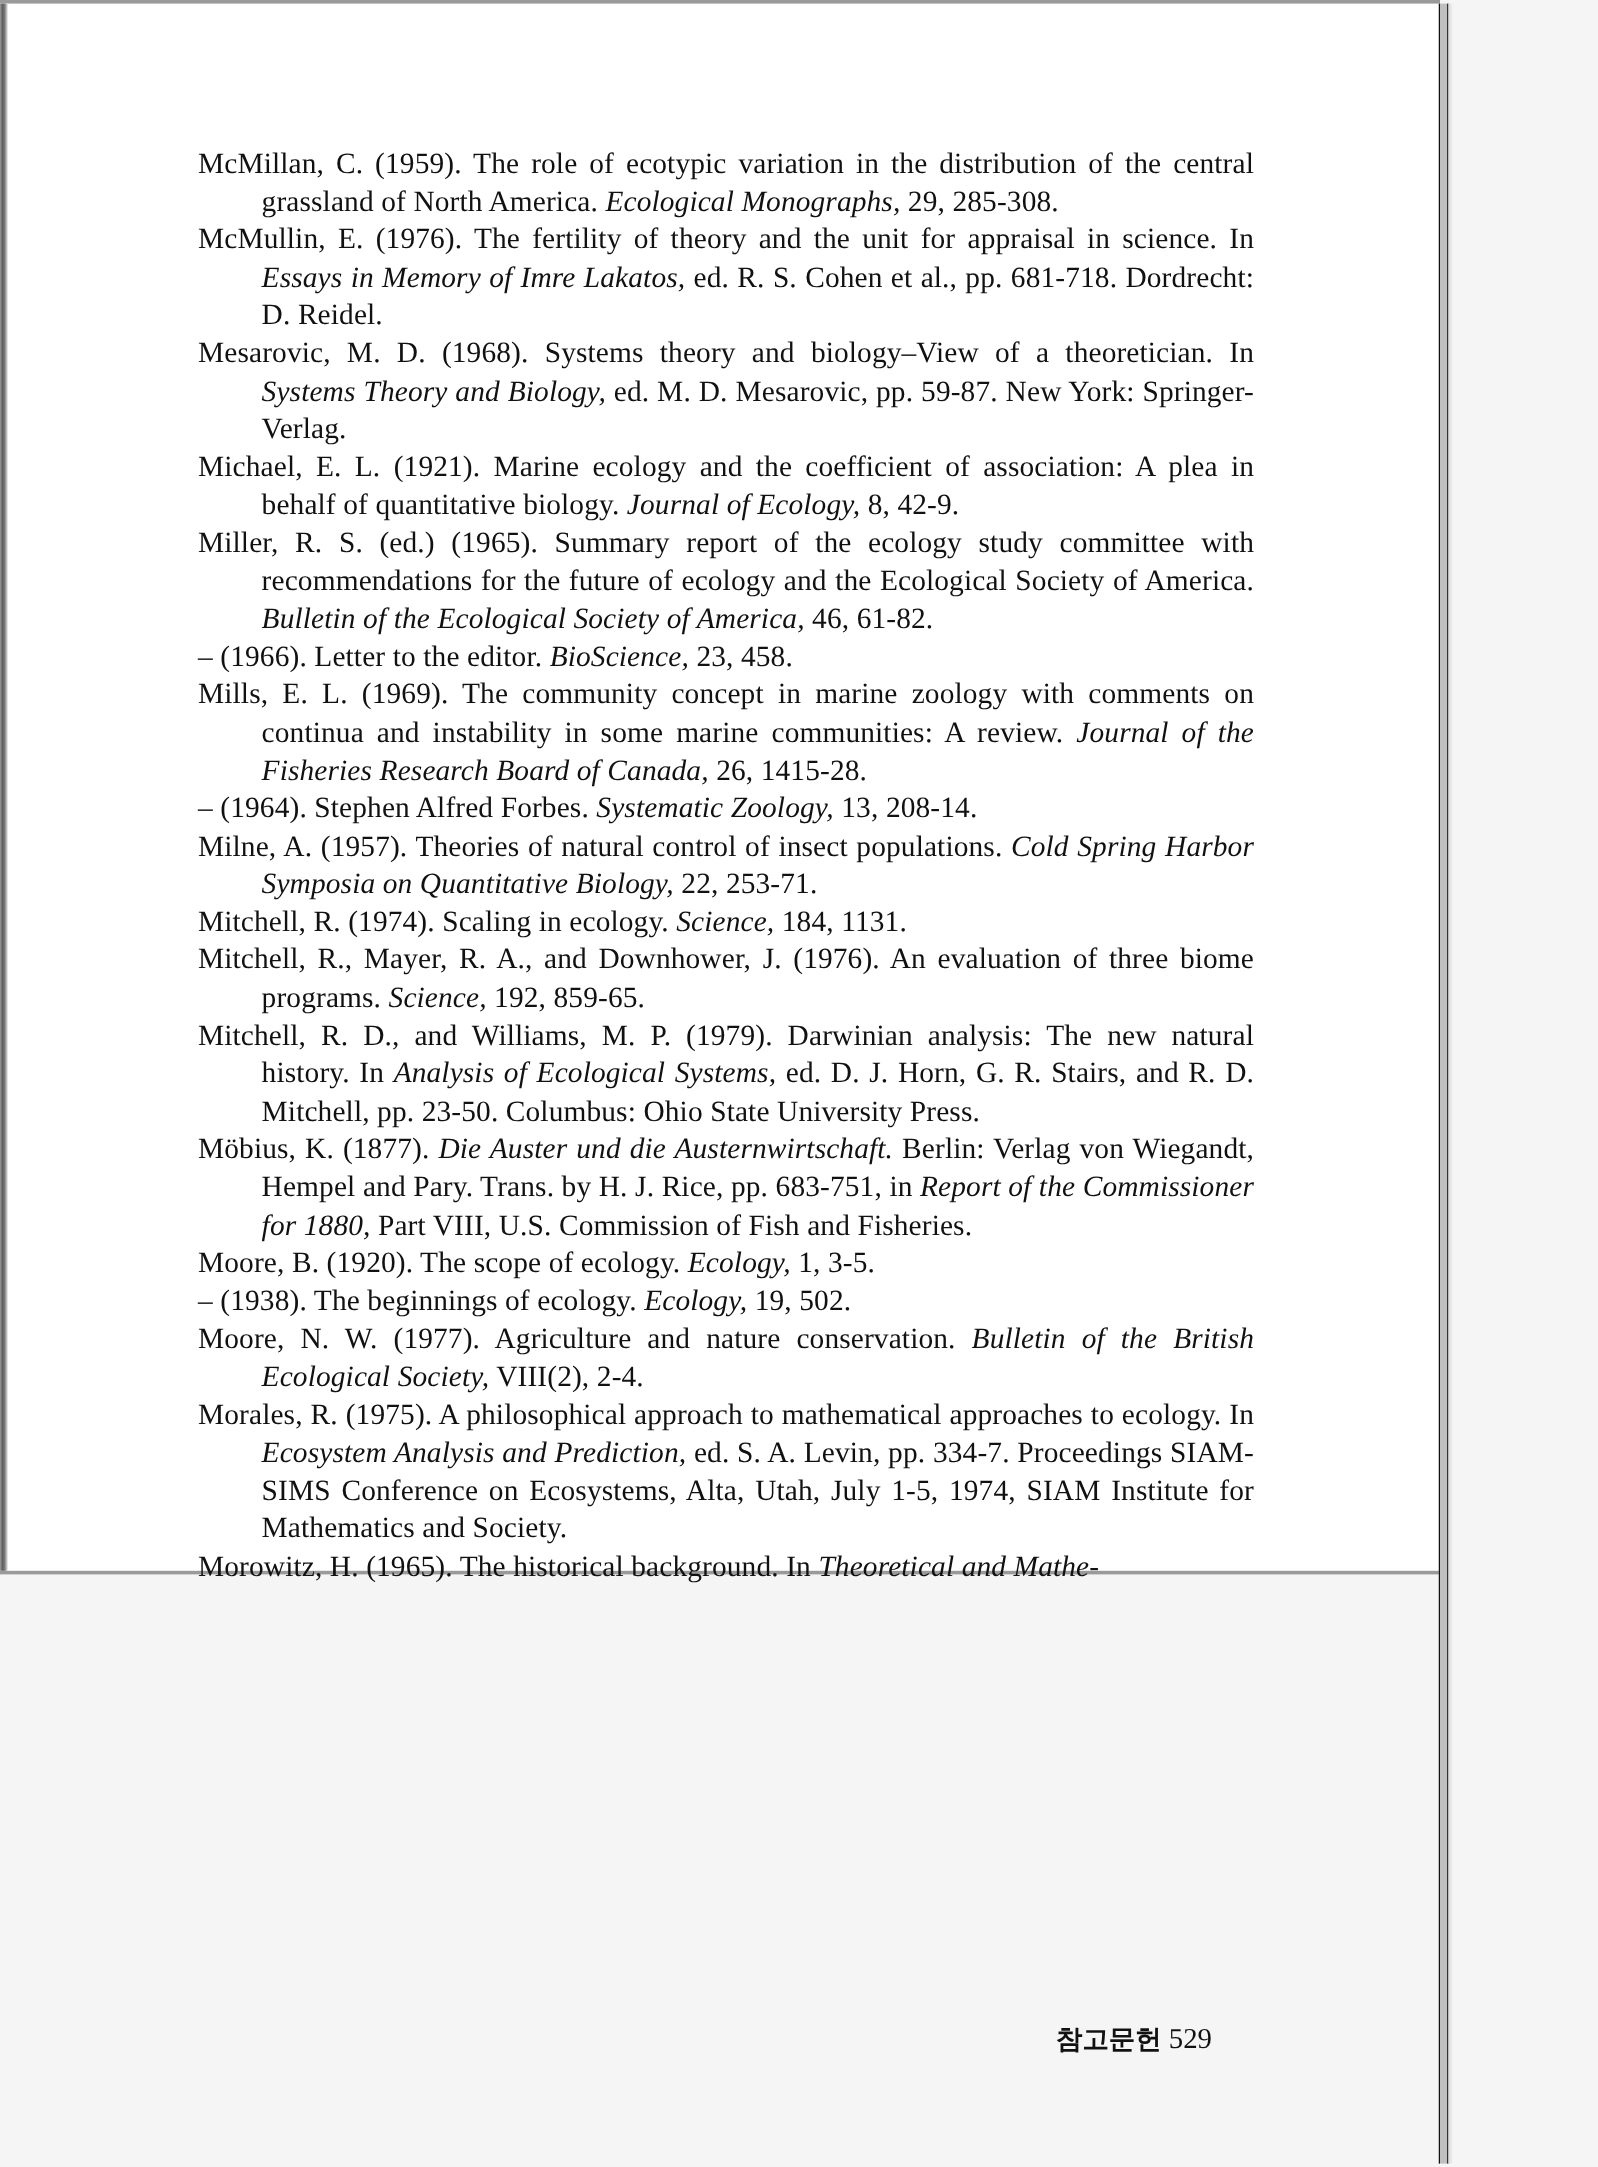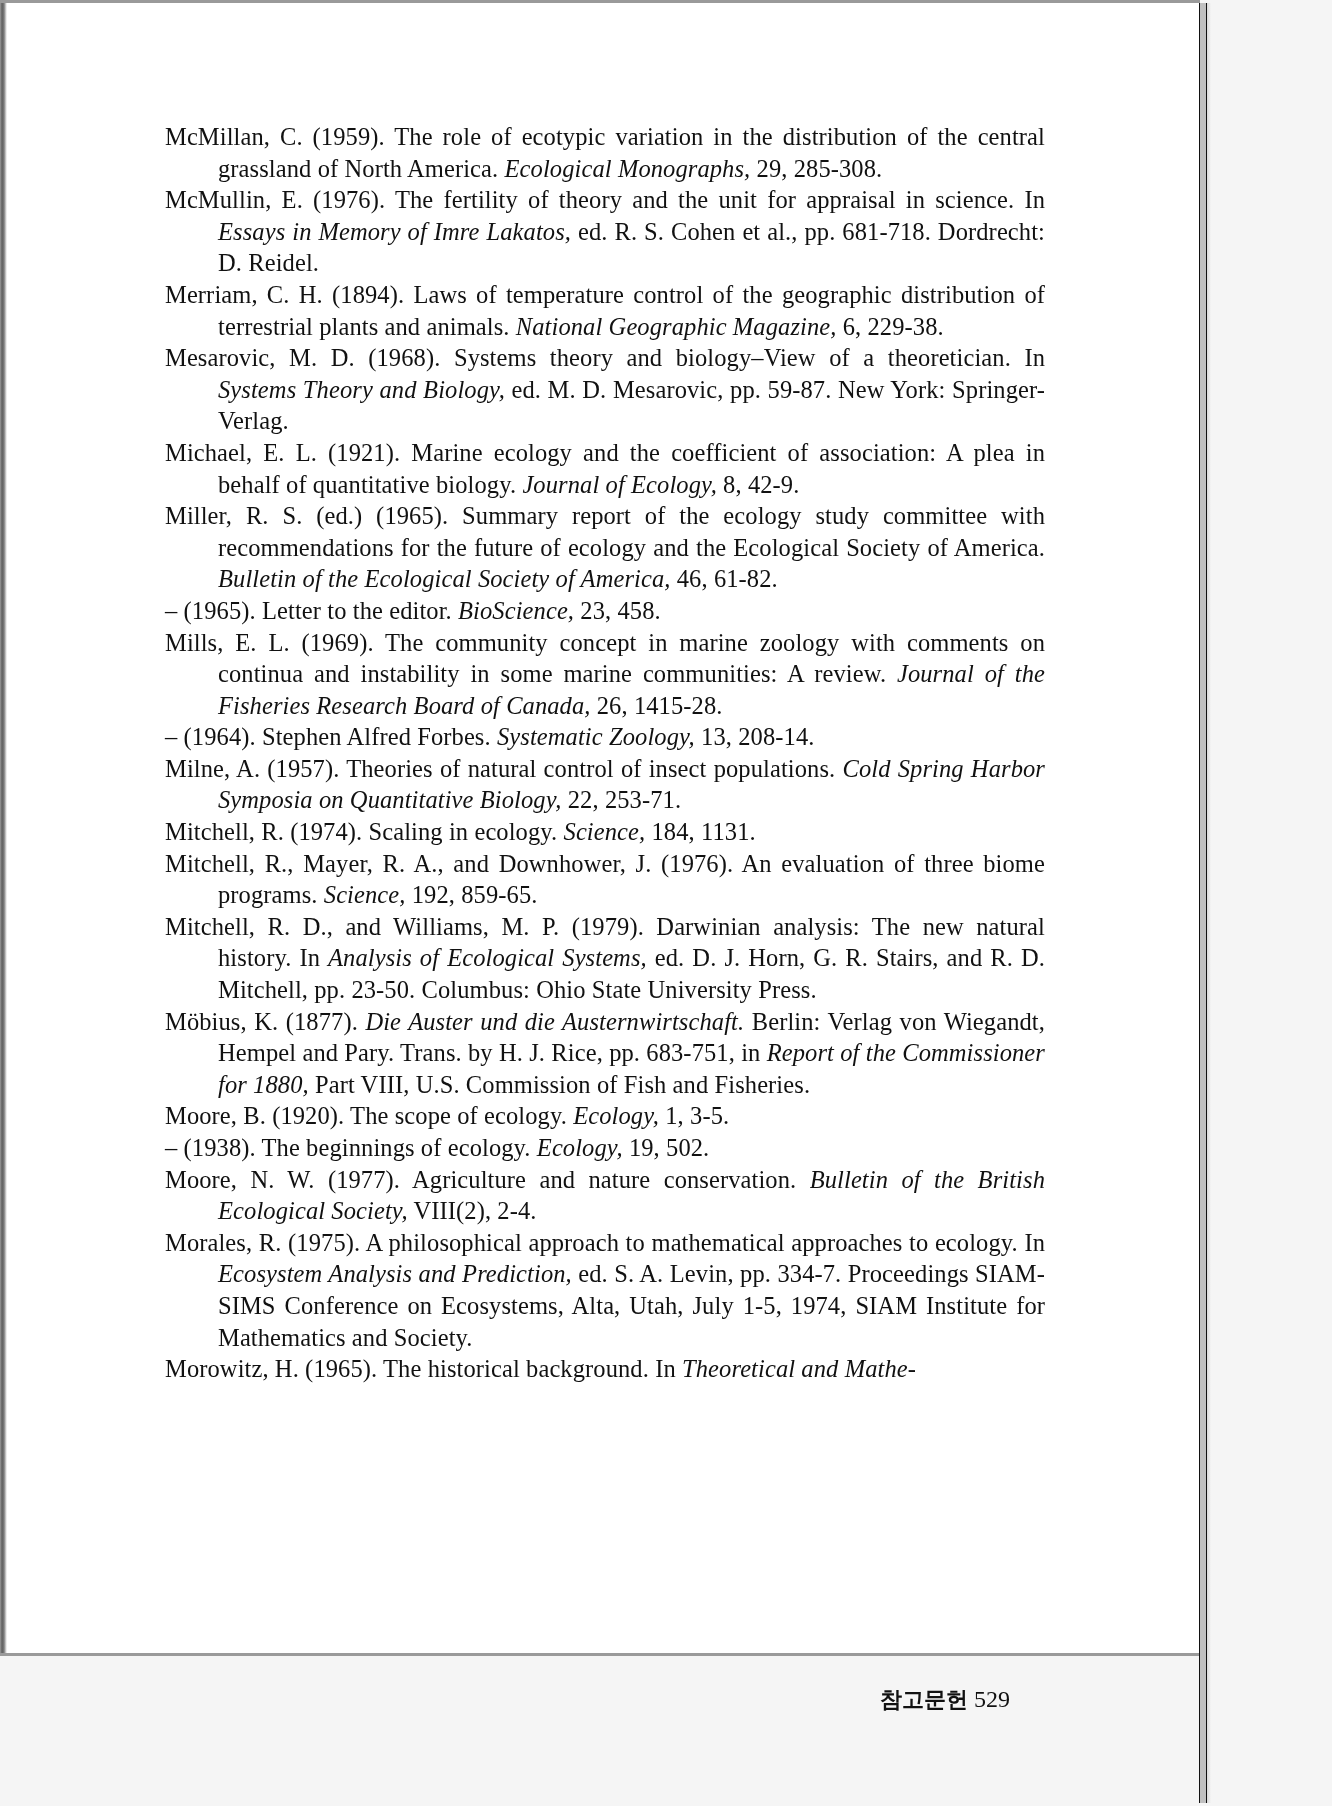--- a/index.html
+++ b/index.html
@@ -7,21 +7,21 @@
     width: 1332px; height: 1806px;
     background: #f5f5f5;
     position: relative;
     overflow: hidden;
     font-family: "Liberation Serif", "DejaVu Serif", serif;
     color: #111;
   }
   .page {
     position: absolute;
     left: 0; top: 0;
-    width: 1200px; height: 1656px;
+    width: 1200px; height: 1312px;
     background: #ffffff;
     box-sizing: border-box;
     border-top: 3px solid #9a9a9a;
     border-bottom: 3px solid #9a9a9a;
   }
   .left-edge {
     position: absolute; left: 0; top: 0; bottom: 0; width: 7px;
     background: linear-gradient(to right, #9c9c9c 0, #5f5f5f 2px, #7a7a7a 4px, #d8d8d8 6px, #ffffff 7px);
   }
   .spine {
@@ -66,25 +66,24 @@
 </style>
 </head>
 <body>
 
 <div class="page">
   <div class="left-edge"></div>
 
   <div class="refs" id="refs">
       <p class="ref"><span>McMillan, C. (1959). The role of ecotypic variation in the distribution of the central grassland of North America. </span><i>Ecological Monographs,</i><span> 29, 285-308.</span></p>
       <p class="ref"><span>McMullin, E. (1976). The fertility of theory and the unit for appraisal in science. In </span><i>Essays in Memory of Imre Lakatos,</i><span> ed. R. S. Cohen et al., pp. 681-718. Dordrecht: D. Reidel.</span></p>
-      <p class="ref"><span>Merriam, C. H. (1894). Laws of temperature control of the geographic distribution of terrestrial plants and animals. </span><i>National Geographic Magazine,</i><span> 6, 229-38.</span></p>
       <p class="ref"><span>Mesarovic, M. D. (1968). Systems theory and biology–View of a theoretician. In </span><i>Systems Theory and Biology,</i><span> ed. M. D. Mesarovic, pp. 59-87. New York: Springer-Verlag.</span></p>
       <p class="ref"><span>Michael, E. L. (1921). Marine ecology and the coefficient of association: A plea in behalf of quantitative biology. </span><i>Journal of Ecology,</i><span> 8, 42-9.</span></p>
       <p class="ref"><span>Miller, R. S. (ed.) (1965). Summary report of the ecology study committee with recommendations for the future of ecology and the Ecological Society of America. </span><i>Bulletin of the Ecological Society of America,</i><span> 46, 61-82.</span></p>
-      <p class="ref"><span>– (1965). Letter to the editor. </span><i>BioScience,</i><span> 23, 458.</span></p>
+      <p class="ref"><span>– (1966). Letter to the editor. </span><i>BioScience,</i><span> 23, 458.</span></p>
       <p class="ref"><span>Mills, E. L. (1969). The community concept in marine zoology with comments on continua and instability in some marine communities: A review. </span><i>Journal of the Fisheries Research Board of Canada,</i><span> 26, 1415-28.</span></p>
       <p class="ref"><span>– (1964). Stephen Alfred Forbes. </span><i>Systematic Zoology,</i><span> 13, 208-14.</span></p>
       <p class="ref"><span>Milne, A. (1957). Theories of natural control of insect populations. </span><i>Cold Spring Harbor Symposia on Quantitative Biology,</i><span> 22, 253-71.</span></p>
       <p class="ref"><span>Mitchell, R. (1974). Scaling in ecology. </span><i>Science,</i><span> 184, 1131.</span></p>
       <p class="ref"><span>Mitchell, R., Mayer, R. A., and Downhower, J. (1976). An evaluation of three biome programs. </span><i>Science,</i><span> 192, 859-65.</span></p>
       <p class="ref"><span>Mitchell, R. D., and Williams, M. P. (1979). Darwinian analysis: The new natural history. In </span><i>Analysis of Ecological Systems,</i><span> ed. D. J. Horn, G. R. Stairs, and R. D. Mitchell, pp. 23-50. Columbus: Ohio State University Press.</span></p>
       <p class="ref"><span>Möbius, K. (1877). </span><i>Die Auster und die Austernwirtschaft.</i><span> Berlin: Verlag von Wiegandt, Hempel and Pary. Trans. by H. J. Rice, pp. 683-751, in </span><i>Report of the Commissioner for 1880,</i><span> Part VIII, U.S. Commission of Fish and Fisheries.</span></p>
       <p class="ref"><span>Moore, B. (1920). The scope of ecology. </span><i>Ecology,</i><span> 1, 3-5.</span></p>
       <p class="ref"><span>– (1938). The beginnings of ecology. </span><i>Ecology,</i><span> 19, 502.</span></p>
       <p class="ref"><span>Moore, N. W. (1977). Agriculture and nature conservation. </span><i>Bulletin of the British Ecological Society,</i><span> VIII(2), 2-4.</span></p>

